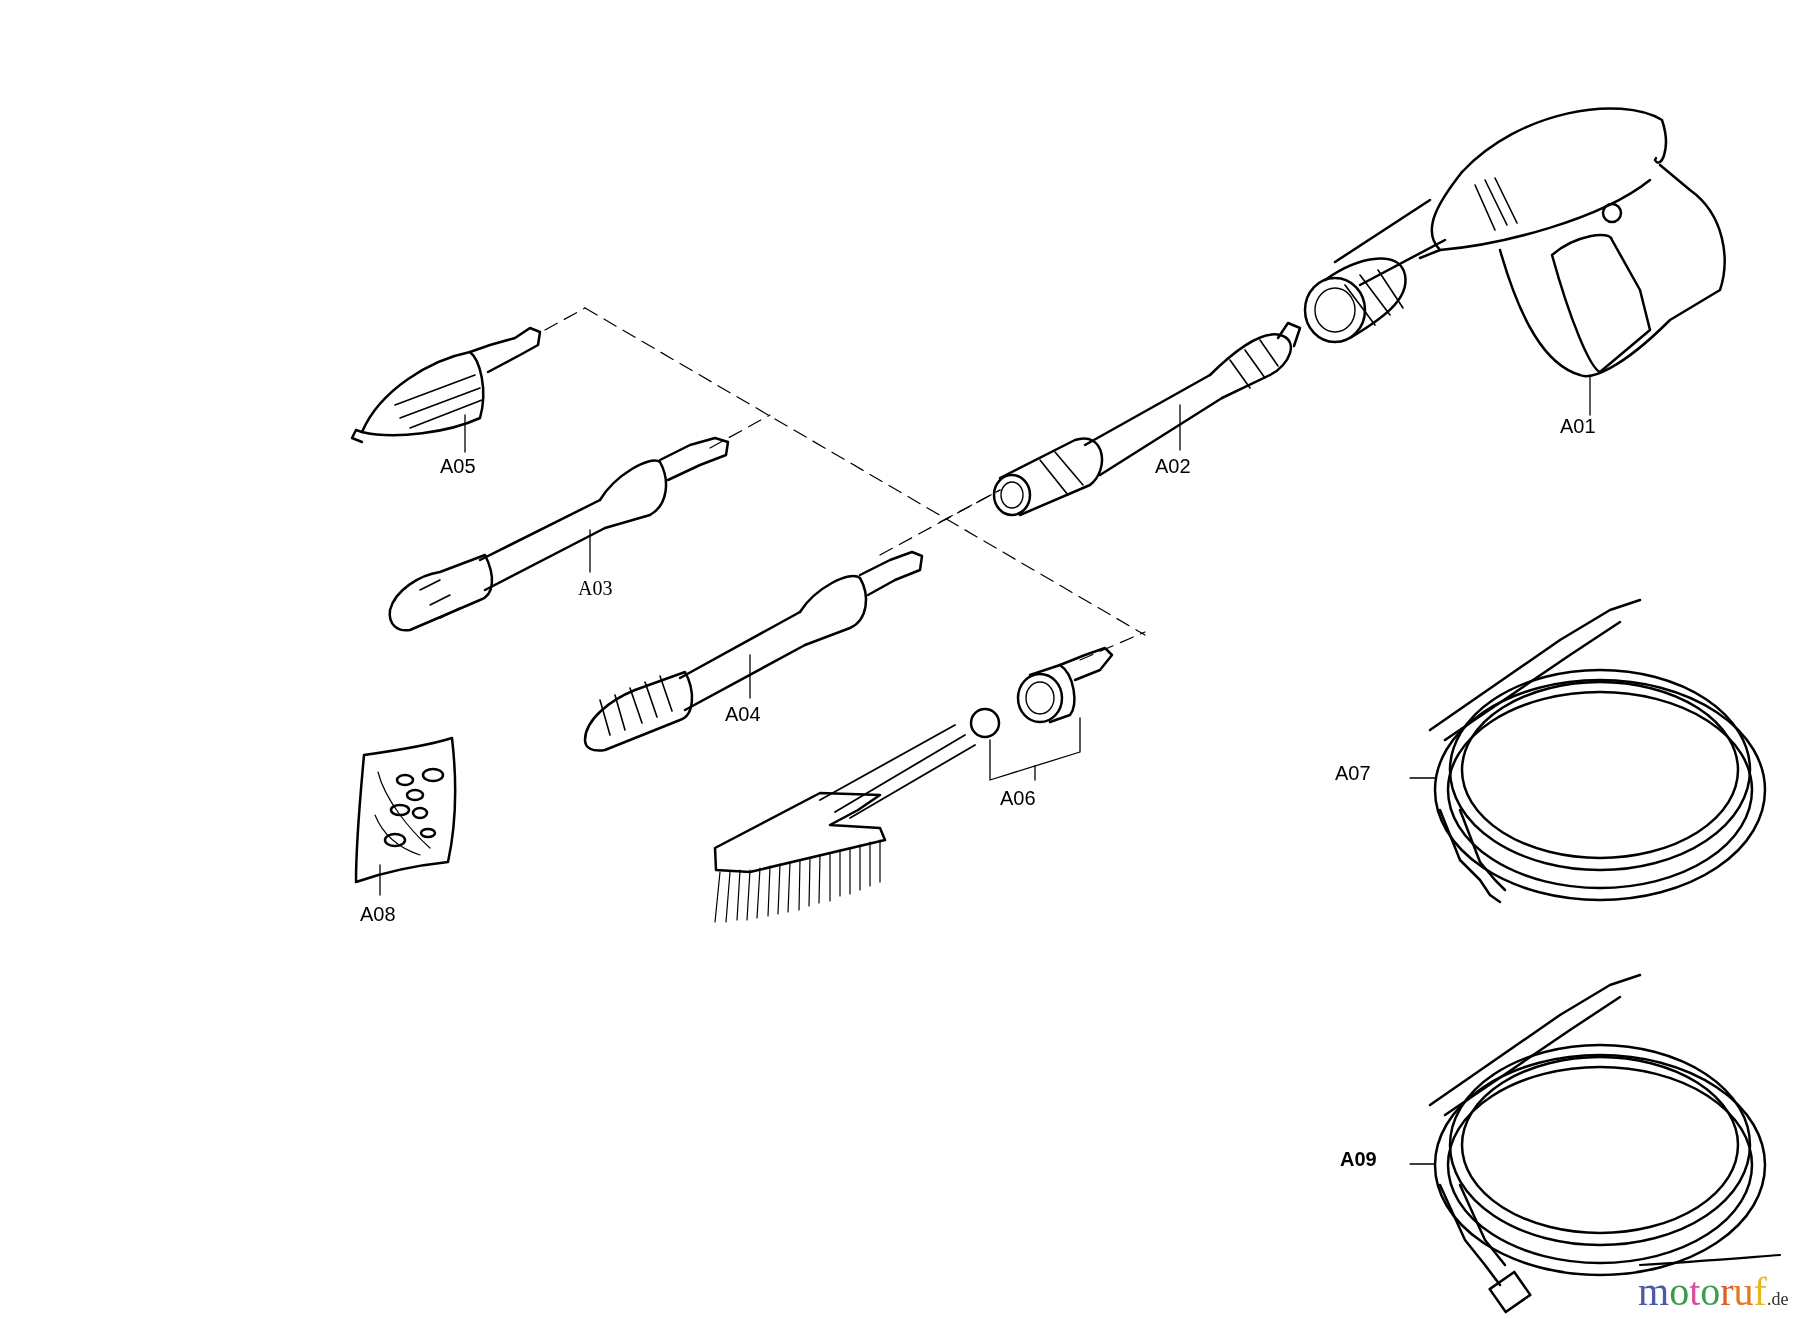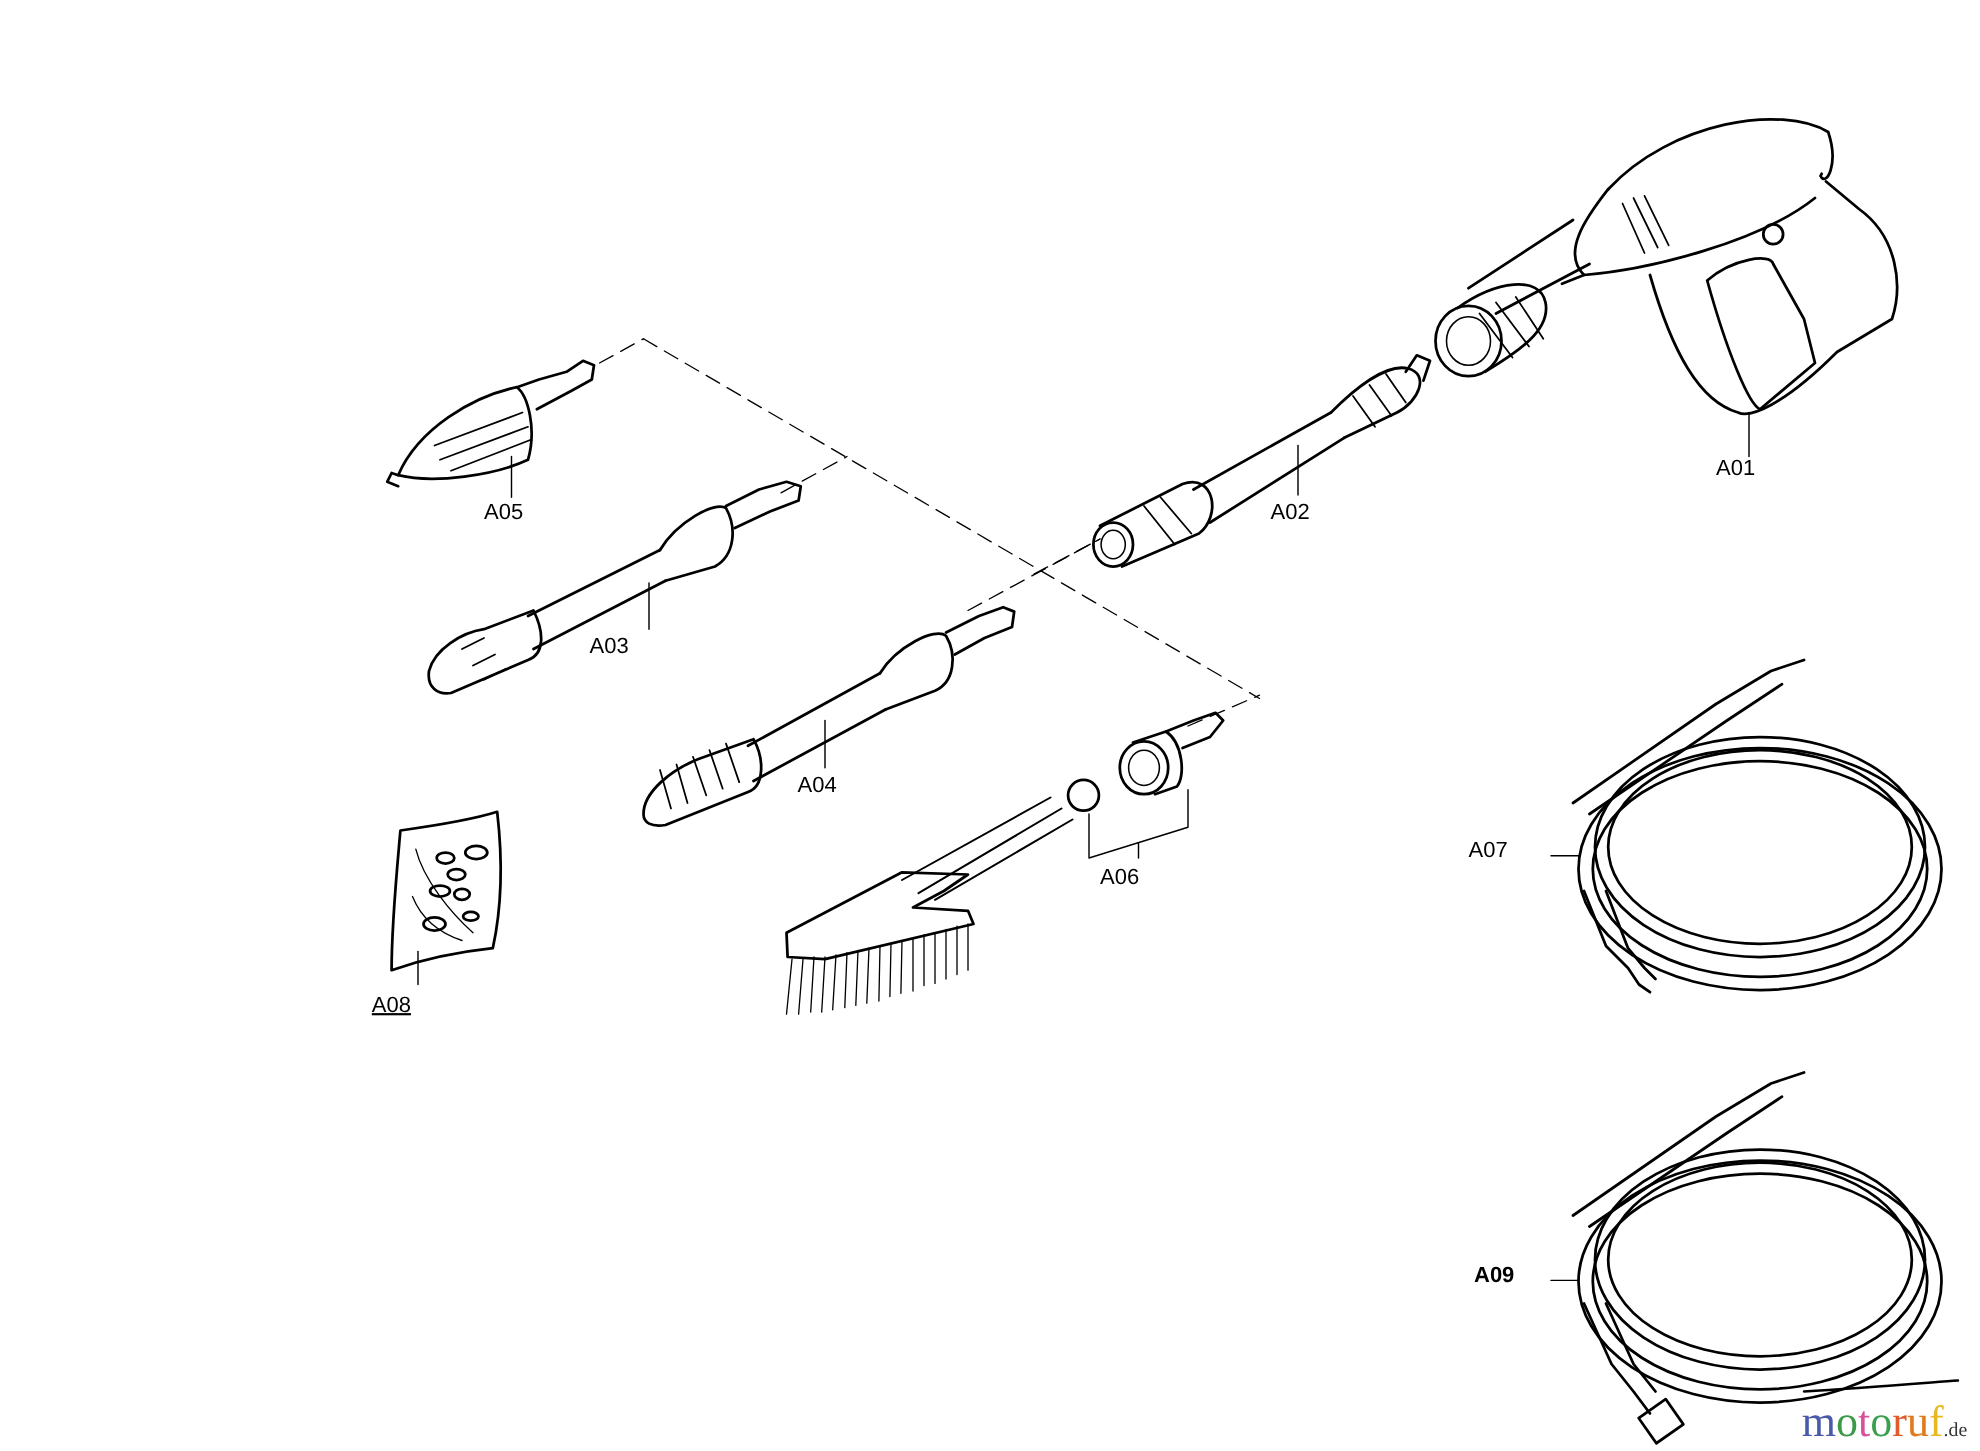--- a/index.html
+++ b/index.html
@@ -144,23 +144,23 @@
     <line x1="465" y1="415" x2="465" y2="452"></line>
     <line x1="590" y1="530" x2="590" y2="572"></line>
     <line x1="750" y1="655" x2="750" y2="698"></line>
   </g>
 
   <path d="M1640 1265 C1690 1262 1740 1258 1780 1255" stroke-width="2.2"></path>
 </svg>
 
 <div class="label" style="left:1560px; top:415px;">A01</div>
 <div class="label" style="left:1155px; top:455px;">A02</div>
-<div class="label" style="left:536px; top:577px;">A03</div>
+<div class="label" style="left:578px; top:577px;font-family:Liberation Serif, serif;">A03</div>
 <div class="label" style="left:725px; top:703px;">A04</div>
 <div class="label" style="left:440px; top:455px;">A05</div>
 <div class="label" style="left:1000px; top:787px;">A06</div>
 <div class="label" style="left:1335px; top:762px;">A07</div>
-<div class="label" style="left:338px; top:903px;text-decoration:underline;">A08</div>
+<div class="label" style="left:360px; top:903px;">A08</div>
 <div class="label" style="left:1340px; top:1148px;font-weight:bold;">A09</div>
 
 <div class="logo">
   <span class="c1">m</span><span class="c2">o</span><span class="c3">t</span><span class="c4">o</span><span class="c5">r</span><span class="c6">u</span><span class="c7">f</span><span class="de">.de</span>
 </div>
 
 </body></html>

